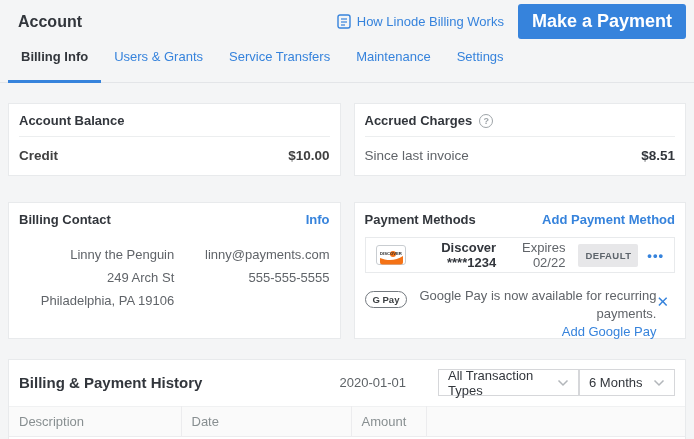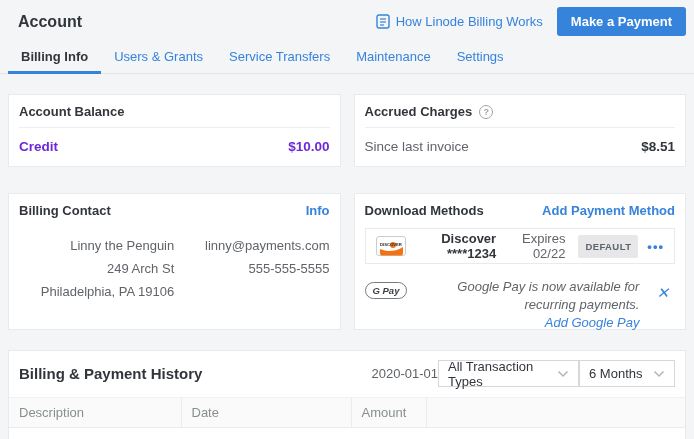--- a/index.html
+++ b/index.html
@@ -6,41 +6,41 @@
   html, body { width: 694px; height: 439px; }
   body {
     font-family: "Liberation Sans", sans-serif;
     background: #f4f5f6;
     color: #32363c;
     overflow: hidden;
     font-size: 13px;
   }
   a { text-decoration: none; cursor: pointer; }
   .blue { color: #3683dc; }
-  .green { color: #6d28d9; }
+  .green { color: #404040; }
   .gray { color: #606469; }
 
   
   .topbar {
     display: flex; align-items: center; justify-content: space-between;
     padding: 7px 8px 4px 18px; height: 40px;
   }
   .page-title { font-size: 16px; font-weight: 700; color: #32363c; }
   .topbar-right { display: flex; align-items: center; gap: 14px; }
   .help-link { display: flex; align-items: center; gap: 6px; color: #3683dc; font-size: 13px; }
   .btn-primary {
     background: #3683dc; color: #fff; border: none; border-radius: 3px;
     font-family: "Liberation Sans", sans-serif;
-    font-size: 13px; font-weight: 700; padding: 7px 14px; cursor: pointer;
+    font-size: 18px; font-weight: 700; padding: 7px 14px; cursor: pointer;
   }
 
   
   .tabbar { display: flex; padding: 4px 8px 0 8px; border-bottom: 1px solid #e3e5e8; }
   .tab {
-    padding: 5px 13px 7px 13px; font-size: 13px; color: #3683dc; cursor: pointer;
+    padding: 5px 13px 16px 13px; font-size: 13px; color: #3683dc; cursor: pointer;
     border-bottom: 3px solid transparent; margin-bottom: -1px;
   }
   .tab.active { color: #32363c; font-weight: 700; border-bottom-color: #3683dc; }
 
   
   .cards-row { display: flex; gap: 13px; margin: 0 8px; text-align: right; }
   .row-1 { margin-top: 20px; }
   .row-2 { margin-top: 26px; }
   .card {
     background: #fff; border: 1px solid #e8eaec; flex: 1;
@@ -74,40 +74,40 @@
     margin: 2px 10px 0 10px; border: 1px solid #e8eaec;
     display: flex; align-items: center; height: 36px; padding: 0 10px; gap: 9px;
   }
   .pm-label { font-weight: 700; font-size: 13px; color: #32363c; }
   .pm-expiry { color: #606469; font-size: 13px; }
   .pm-badge {
     background: #e7e7e9; color: #5d646b; font-size: 9.5px; font-weight: 700;
     letter-spacing: 0.4px; padding: 6px 7px; border-radius: 2px; margin-left: 4px;
   }
   .pm-dots { margin-left: auto; color: #3683dc; font-size: 13px; letter-spacing: 1px; cursor: pointer; font-weight: 700; }
-  .gpay-row { display: flex; align-items: flex-start; margin: 14px 10px 0 10px; gap: 17px; font-style: italic; }
+  .gpay-row { display: flex; align-items: flex-start; margin: 14px 10px 0 10px; gap: 0; }
   .gpay-logo {
     border: 1px solid #747a80; border-radius: 11px; padding: 2px 7px;
     font-size: 9.5px; color: #3c4043; white-space: nowrap; margin-top: 4px; font-weight: 700;
   }
   .gpay-text { font-size: 13px; color: #606469; line-height: 18px; flex: 1; }
   .gpay-close { color: #3683dc; font-size: 15px; cursor: pointer; margin-top: 6px; margin-right: 6px; }
 
   
   .history-card { margin: 20px 8px 0 8px; background: #fff; border: 1px solid #e8eaec; }
   .history-head { display: flex; align-items: center; justify-content: space-between; padding: 9px 10px 10px 10px; }
   .history-title { font-size: 15px; font-weight: 700; }
   .history-controls { display: flex; align-items: center; }
   .history-date { font-size: 13px; color: #5e6367; }
   .select-box {
     display: flex; align-items: center; justify-content: space-between;
     border: 1px solid #d6d7da; background: #fff; height: 27px;
     padding: 0 9px; font-size: 13px; color: #32363c; cursor: pointer;
   }
-  .select-types { width: 141px; }
+  .select-types { width: 141px; margin-left: 32px; }
   .select-period { width: 96px; }
 
   table.history-table { width: 100%; border-collapse: collapse; }
   .history-table th {
     background: #fafafa; color: #888f91; font-weight: 400; font-size: 13px;
     text-align: left; padding: 7px 10px; border-right: 1px solid #ececee;
     border-top: 1px solid #f0f1f2;
   }
   .history-table th:last-child { border-right: none; }
   .history-table td {
@@ -191,21 +191,21 @@
       </div>
       <div class="contact-col">
         <div class="contact-line">linny@payments.com</div>
         <div class="contact-line">555-555-5555</div>
       </div>
     </div>
   </div>
 
   <div class="card pm-card">
     <div class="card-head">
-      <div class="card-title">Download Methods</div>
+      <div class="card-title">Payment Methods</div>
       <a class="blue" style="font-weight:700;">Add Payment Method</a>
     </div>
     <div class="pm-row">
       <span>
         <svg class="icon-svg" width="30" height="20" viewBox="0 0 30 20">
           <rect x="0.5" y="0.5" width="29" height="19" rx="2.5" fill="#fff" stroke="#c9cdd1"></rect>
           <path d="M4 13 C 11 16, 20 16, 27 11 L 27 17 a2.5 2.5 0 0 1 -2.5 2.5 L 6.5 19.5 A 2.5 2.5 0 0 1 4 17 Z" fill="#f47216"></path>
           <circle cx="17" cy="9" r="3" fill="#f47216"></circle>
           <text x="4" y="9.5" font-size="4.2" font-family="Liberation Sans, sans-serif" fill="#2b2b2b" font-weight="bold">DISCOVER</text>
         </svg>

